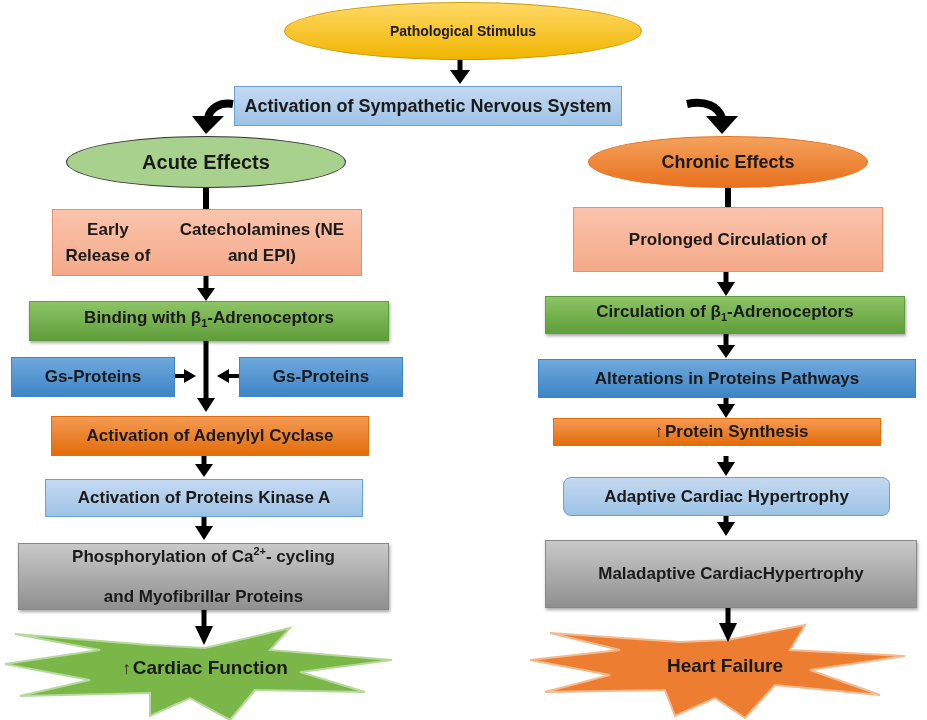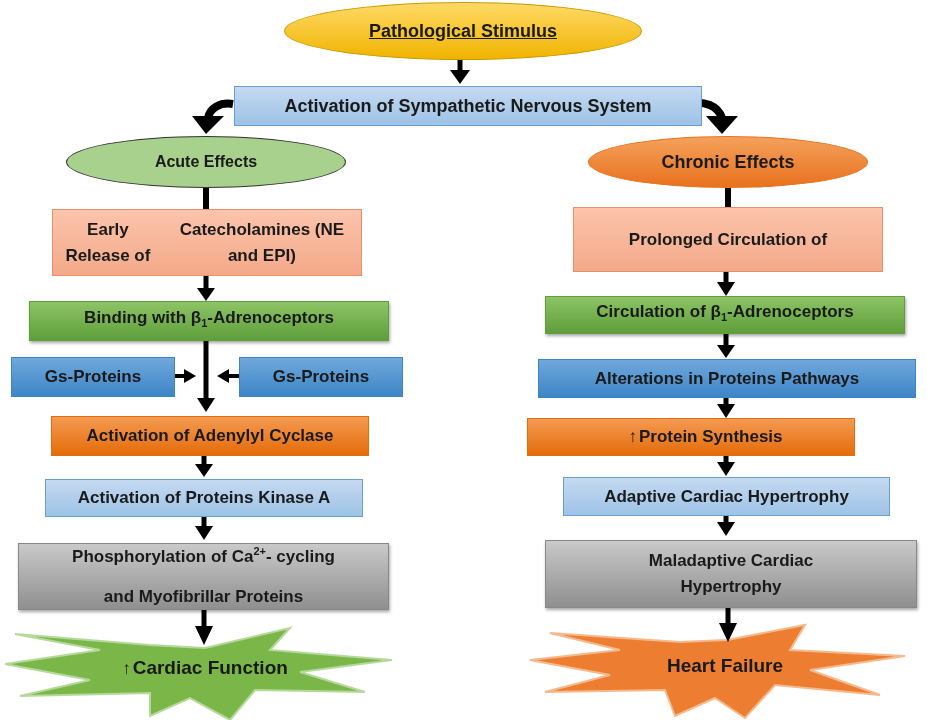--- a/index.html
+++ b/index.html
@@ -106,28 +106,28 @@
     <polygon points="717,522 735,522 726,536" fill="#000"></polygon>
   </g>
 
   <polygon points="727,640 805,625 790,650 905,656 810,670 880,695 775,685 745,718 715,698 675,716 665,690 545,692 610,675 530,660 620,650 550,633 680,642" fill="#ed7d31" stroke="#f6b98c" stroke-width="2"></polygon>
   <g>
     <line x1="728" y1="608" x2="728" y2="625" stroke="#000" stroke-width="5"></line>
     <polygon points="719,623 737,623 728,642" fill="#000"></polygon>
   </g>
 </svg>
 
-<div class="node ellipse yellow" style="left:284px;top:2px;width:358px;height:58px;font-size:18px;text-decoration:underline;">
+<div class="node ellipse yellow" style="left:284px;top:2px;width:358px;height:58px;font-size:14px;">
   <span>Pathological Stimulus</span>
 </div>
-<div class="node blue-light" style="left:234px;top:86px;width:468px;height:40px;font-size:18px;">
+<div class="node blue-light" style="left:234px;top:86px;width:388px;height:40px;font-size:18px;">
   <span>Activation of Sympathetic Nervous System</span>
 </div>
 
-<div class="node ellipse green-ell" style="left:66px;top:136px;width:280px;height:52px;font-size:16px;">
+<div class="node ellipse green-ell" style="left:66px;top:136px;width:280px;height:52px;font-size:20px;">
   <span>Acute Effects</span>
 </div>
 <div class="node salmon" style="left:52px;top:209px;width:310px;height:67px;flex-direction:row;">
   <span>Early Release of</span>
   <span>Catecholamines (NE and EPI)</span>
 </div>
 <div class="node green" style="left:29px;top:301px;width:360px;height:40px;">
   <span><span>Binding with β</span><sub>1</sub><span>-Adrenoceptors</span></span>
 </div>
 <div class="node blue" style="left:11px;top:357px;width:164px;height:40px;">
@@ -155,25 +155,25 @@
 </div>
 <div class="node salmon" style="left:573px;top:207px;width:310px;height:65px;flex-direction:column;">
   <span>Prolonged Circulation of</span>
 </div>
 <div class="node green" style="left:545px;top:296px;width:360px;height:38px;">
   <span><span>Circulation of β</span><sub>1</sub><span>-Adrenoceptors</span></span>
 </div>
 <div class="node blue" style="left:538px;top:359px;width:378px;height:39px;">
   <span>Alterations in Proteins Pathways</span>
 </div>
-<div class="node orange" style="left:527px;top:418px;width:328px;height:38px;padding-left:29px;">
+<div class="node orange" style="left:553px;top:418px;width:328px;height:28px;padding-left:29px;">
   <span><span class="up">↑</span><span>Protein Synthesis</span></span>
 </div>
-<div class="node blue-light" style="left:563px;top:477px;width:327px;height:39px;">
+<div class="node blue-light" style="left:563px;top:477px;width:327px;height:39px;border-radius:8px;">
   <span>Adaptive Cardiac Hypertrophy</span>
 </div>
-<div class="node gray" style="left:545px;top:540px;width:372px;height:68px;flex-direction:column;">
+<div class="node gray" style="left:545px;top:540px;width:372px;height:68px;flex-direction:row;">
   <span>Maladaptive Cardiac</span>
   <span>Hypertrophy</span>
 </div>
 <div class="burst-text" style="left:620px;top:655px;width:210px;">
   <span>Heart Failure</span>
 </div>
 
 </body></html>

